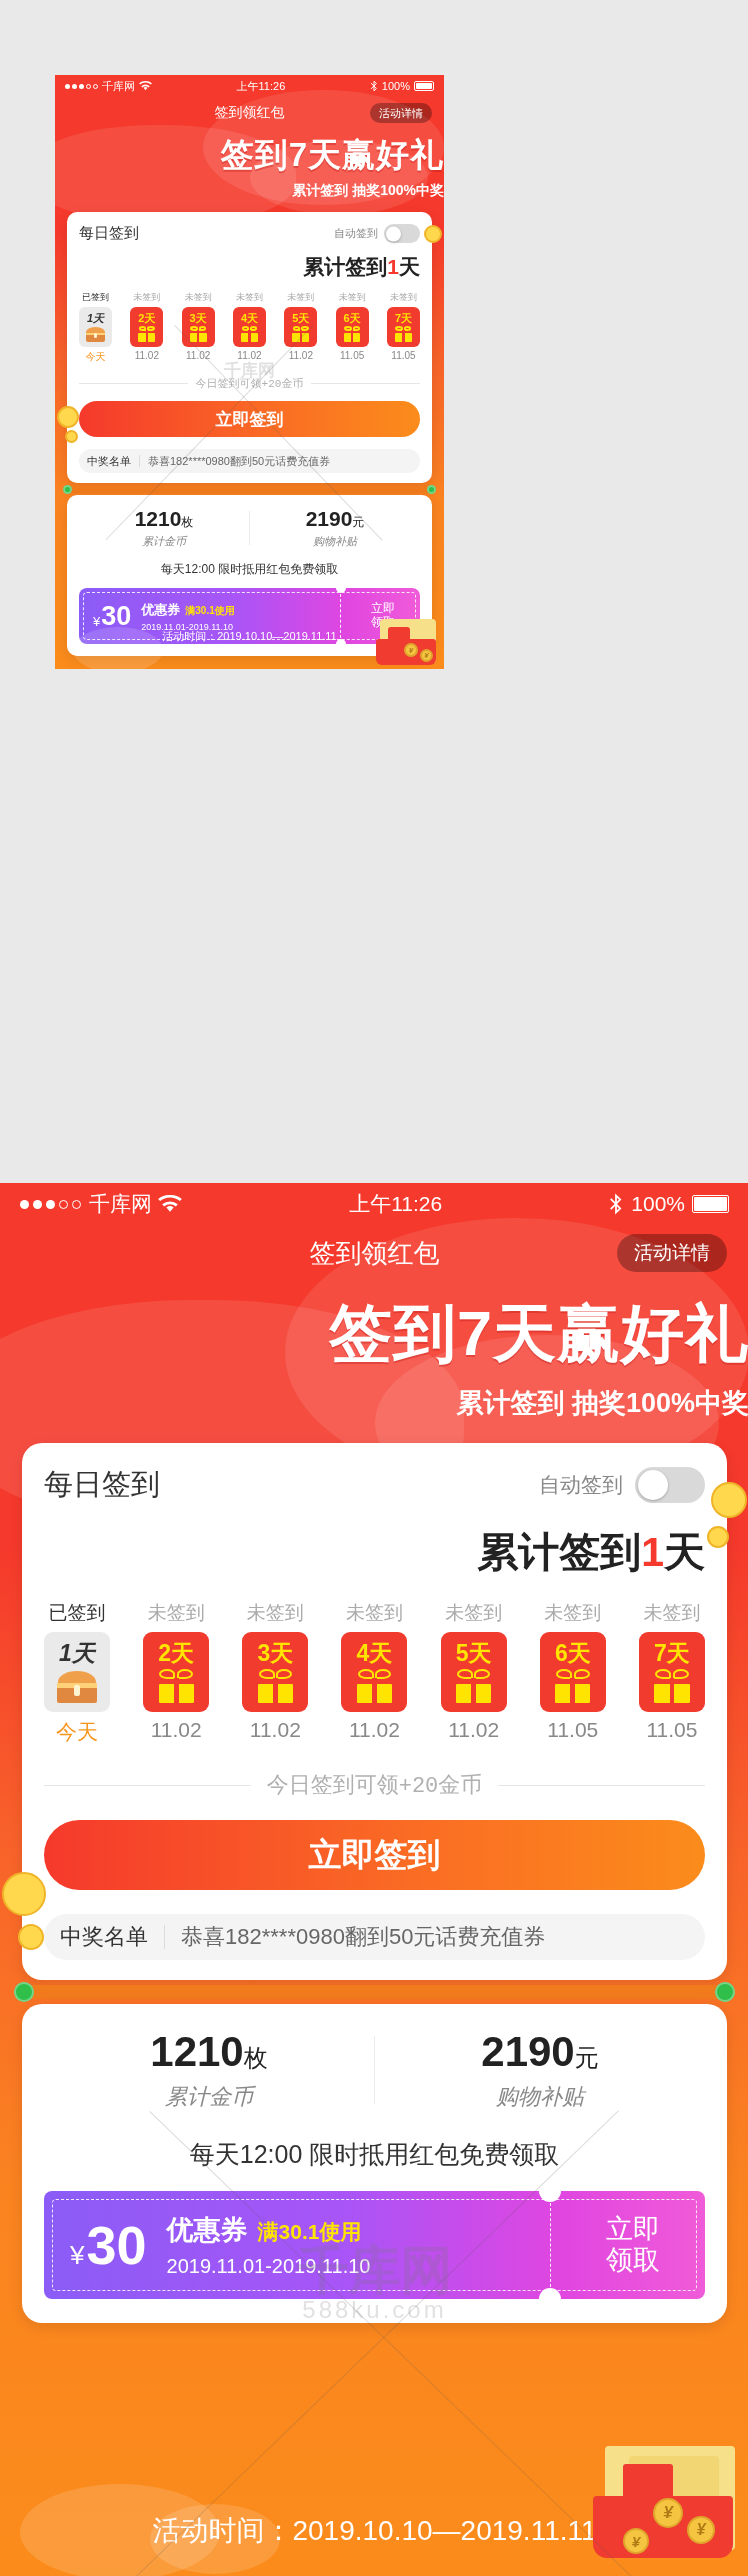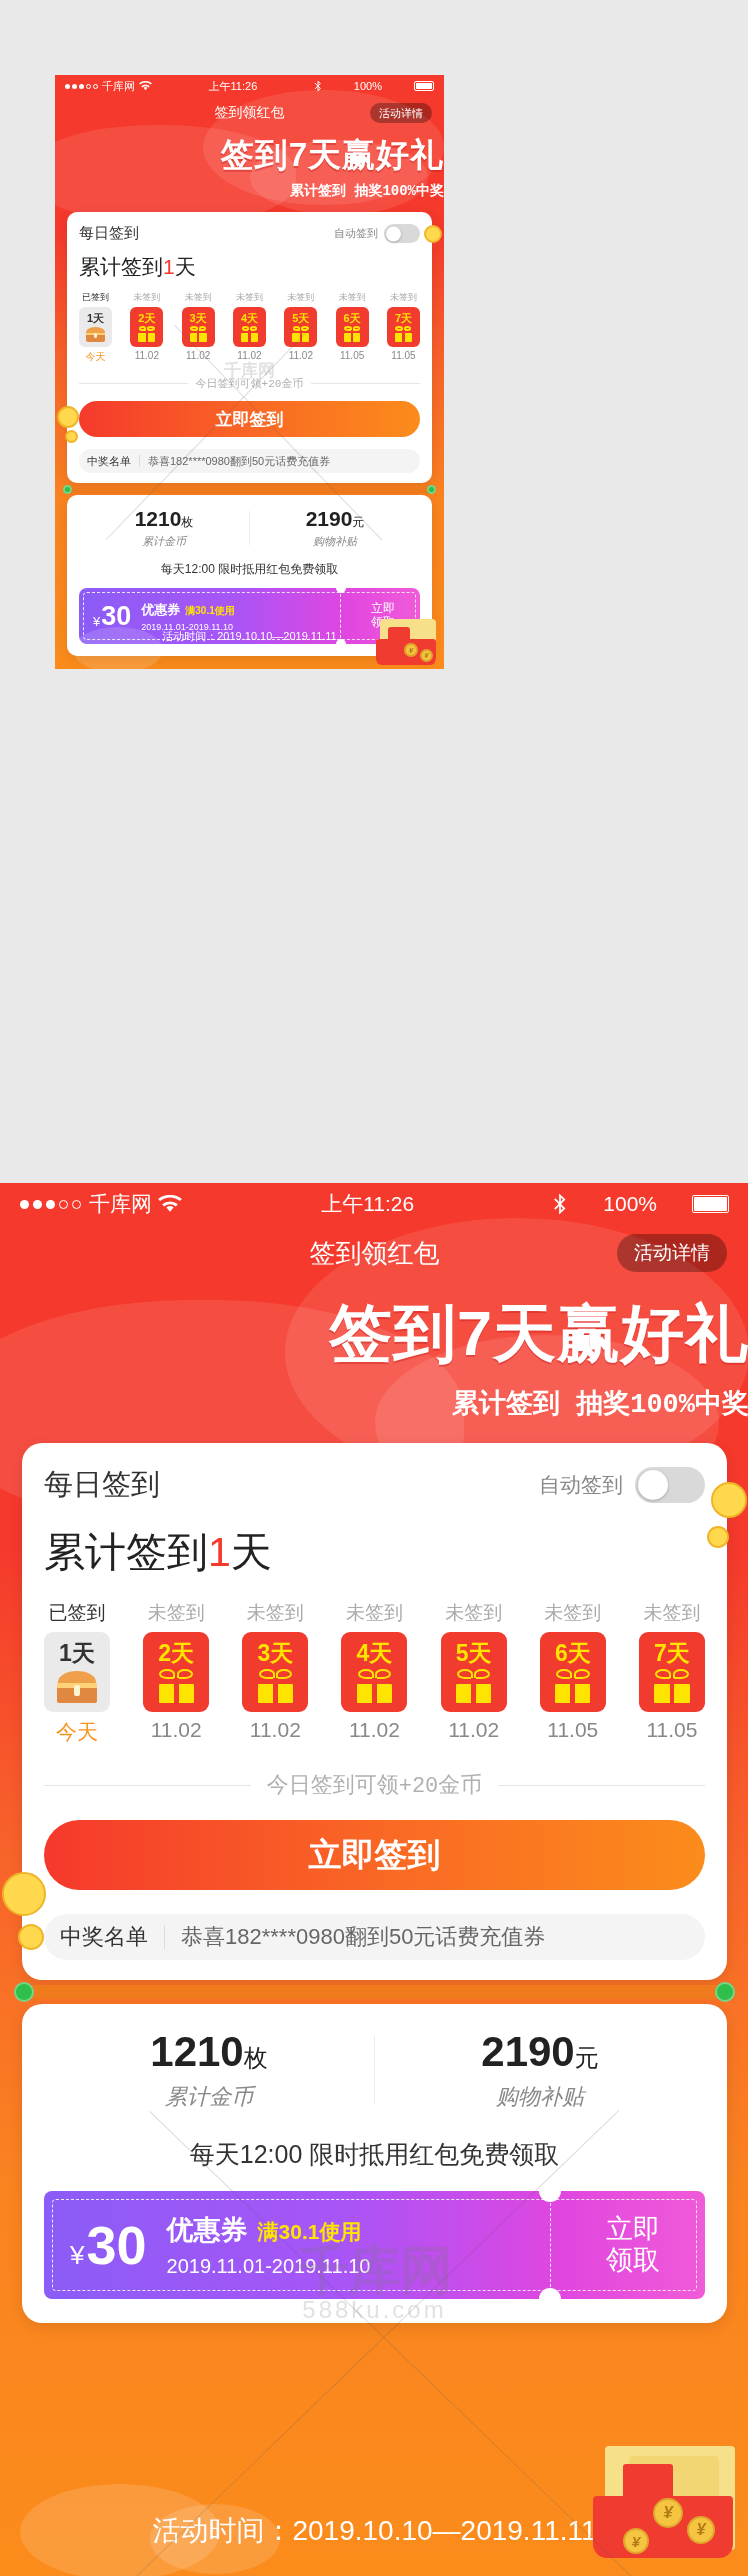--- a/index.html
+++ b/index.html
@@ -18,56 +18,56 @@
   .b1{width:62%;height:46%;left:38%;top:6%;}
   .b2{width:70%;height:40%;left:-8%;top:20%;border-radius:50% 50% 45% 55%;}
   .b3{width:46%;height:30%;left:50%;top:26%;}
 
   .statusbar{position:relative;display:flex;align-items:center;color:#fff;}
   .sb-left{display:flex;align-items:center;}
   .dots{display:flex;align-items:center;}
   .dot{border-radius:50%;background:#fff;}
   .dot.hollow{background:transparent;border:1px solid #fff;box-sizing:border-box;}
   .sb-mid{flex:1;text-align:center;}
-  .sb-right{display:flex;align-items:center;gap:28px;}
+  .sb-right{display:flex;align-items:center;}
   .batt{border:1px solid #fff;border-radius:2px;position:relative;box-sizing:border-box;}
   .batt i{position:absolute;inset:1px;background:#fff;display:block;border-radius:1px;}
   .batt:after{content:"";position:absolute;background:#fff;border-radius:0 1px 1px 0;}
 
   .navrow{position:relative;display:flex;align-items:center;justify-content:center;color:#fff;}
   .detail-btn{position:absolute;right:0;background:rgba(0,0,0,.30);color:#fff;border-radius:997px;
               display:flex;align-items:center;justify-content:center;white-space:nowrap;}
 
   .hero{position:relative;text-align:right;color:#fff;}
   .hero-main{font-weight:bold;letter-spacing:1px;
              text-shadow:0 2px 0 rgba(190,20,20,.35);white-space:nowrap;}
-  .hero-sub{font-weight:bold;white-space:nowrap;font-family:Liberation Mono, monospace;}
+  .hero-sub{font-weight:bold;white-space:nowrap;}
 
   .card{position:relative;background:#fff;box-shadow:0 4px 14px rgba(0,0,0,.10);}
 
   .card-head{display:flex;align-items:center;justify-content:space-between;}
   .card-title{color:#333;}
   .auto-wrap{display:flex;align-items:center;}
   .auto-label{color:#888;}
   .switch{background:#d9d9d9;border-radius:997px;position:relative;}
   .switch .knob{position:absolute;background:#fff;border-radius:50%;top:50%;transform:translateY(-50%);
                 box-shadow:0 1px 3px rgba(0,0,0,.25);}
 
-  .total{text-align:left;color:#222;font-weight:normal;white-space:nowrap;}
+  .total{text-align:right;color:#222;font-weight:bold;white-space:nowrap;}
   .total .hl{color:#f5392c;}
 
   .days{display:flex;justify-content:space-between;}
   .day{display:flex;flex-direction:column;align-items:center;}
   .day .st{color:#aaa;white-space:nowrap;}
   .day.signed .st{color:#333;}
   .box{border-radius:6px;background:#f23b2f;display:flex;flex-direction:column;
        align-items:center;justify-content:center;box-sizing:border-box;}
   .day.signed .box{background:#eaeaea;}
   .box .num{color:#ffe400;font-weight:bold;line-height:1;white-space:nowrap;}
-  .day.signed .box .num{color:#333;}
+  .day.signed .box .num{color:#333;font-style:italic;}
   .gift{position:relative;}
   .gift .lid{position:absolute;left:0;top:28%;width:100%;background:#ffe400;border-radius:1px;}
   .gift .body{position:absolute;left:6%;top:46%;width:88%;bottom:0;background:#ffe400;border-radius:1px;}
   .gift .rib{position:absolute;left:44%;top:28%;width:12%;bottom:0;background:#f23b2f;}
   .gift .bowl{position:absolute;left:8%;top:2%;width:40%;height:30%;
                border:2px solid #ffe400;border-radius:50% 50% 0 50%;box-sizing:border-box;}
   .gift .bowr{position:absolute;right:8%;top:2%;width:40%;height:30%;
                border:2px solid #ffe400;border-radius:50% 50% 50% 0;box-sizing:border-box;}
   .chest{position:relative;}
   .chest .top{position:absolute;left:2%;top:0;width:96%;height:44%;background:#f0a04b;

